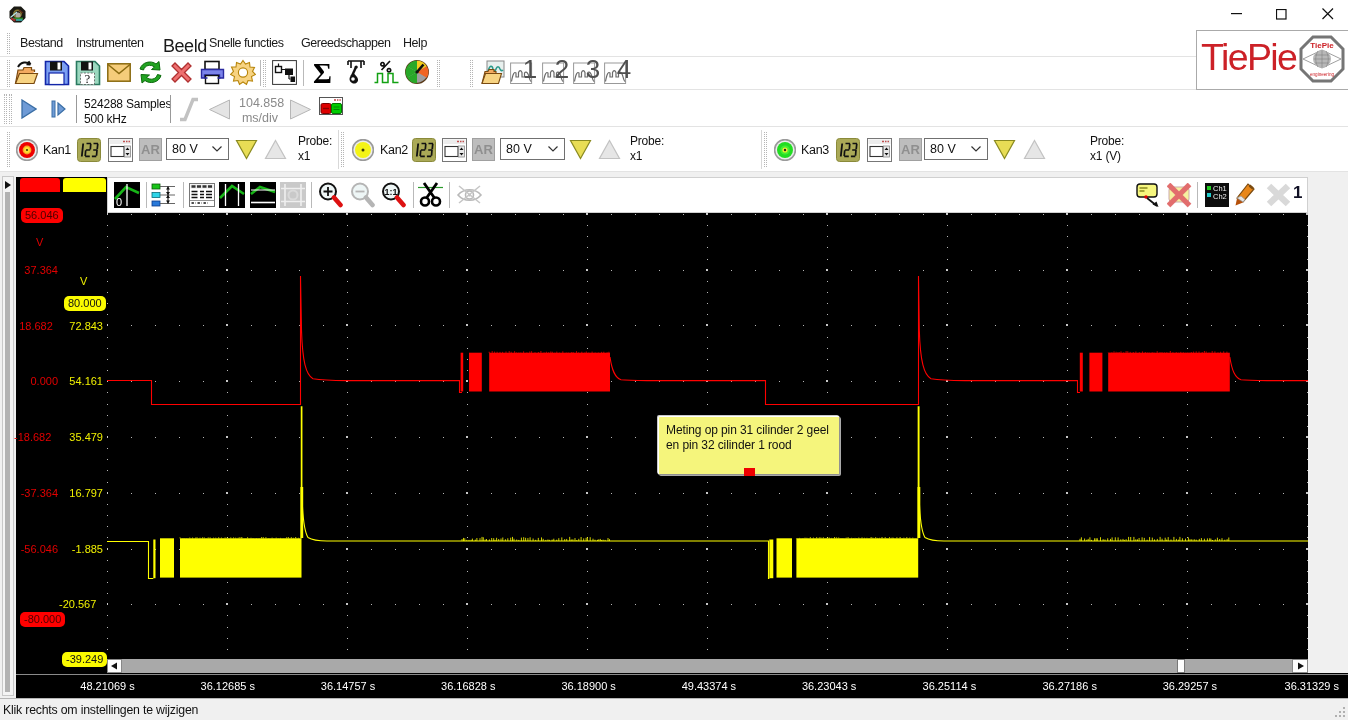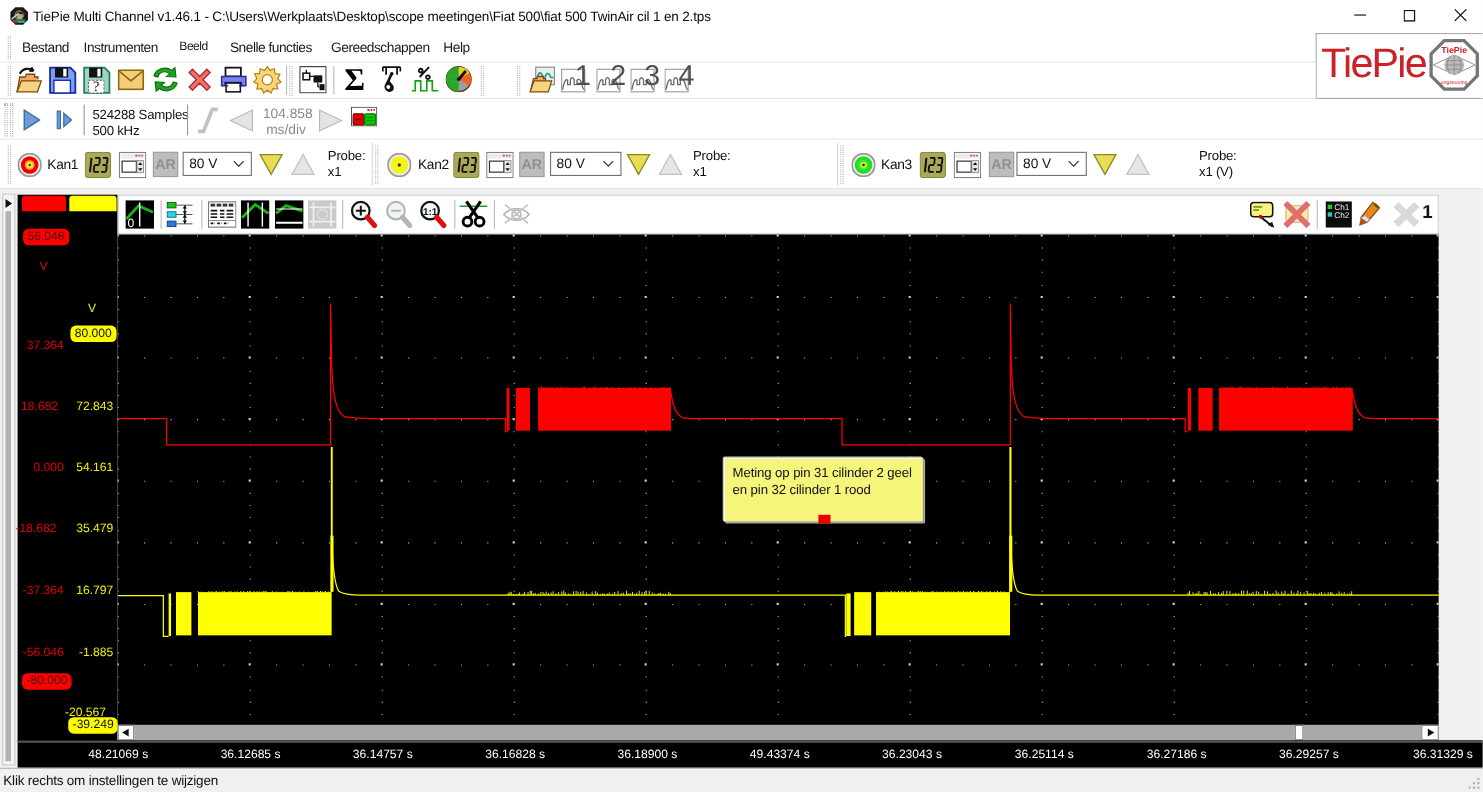--- a/index.html
+++ b/index.html
@@ -2,51 +2,50 @@
 <html><head><meta charset="utf-8">
 <style>
 html,body{margin:0;padding:0;width:1348px;height:720px;overflow:hidden;
  font-family:"Liberation Sans",sans-serif;background:#fff;}
 *{box-sizing:border-box;}
 .abs{position:absolute;}
 #app{position:relative;width:1348px;height:720px;}
 .grip{width:3px;border-left:1px dotted #b5b5b5;border-right:1px dotted #b5b5b5;}
 .sep{width:1px;background:#b9b9b9;}
 .pill{position:absolute;font-size:11px;border-radius:5px;padding:0 4px;line-height:15px;}
-.axnum{position:absolute;font-size:11px;line-height:12px;margin-top:44px;}
+.axnum{position:absolute;font-size:11px;line-height:12px;}
 .tlab{position:absolute;top:680px;font-size:11px;color:#fff;transform:translateX(-50%);}
 </style></head><body>
 <div id="app">
 
 <div class="abs" style="left:0;top:0;width:1348px;height:30px;background:#fff;"></div>
 <svg class="abs" style="left:9px;top:6px" width="17" height="17" viewBox="0 0 17 17">
  <polygon points="5,0.5 12,0.5 16.5,5 16.5,12 12,16.5 5,16.5 0.5,12 0.5,5" fill="#1a1a14"></polygon>
  <circle cx="8.5" cy="7.8" r="3.6" fill="none" stroke="#8a7a30" stroke-width="1.6"></circle>
  <circle cx="9" cy="9" r="2.6" fill="#b0a8a0"></circle>
  <path d="M1.5,11.5 L8,6" stroke="#b8e8e8" stroke-width="1.2" fill="none"></path>
  <path d="M4,12.5 H14" stroke="#2a8a2a" stroke-width="1.8" fill="none"></path>
  <path d="M7,14 H13.5" stroke="#40c8c8" stroke-width="1.4" fill="none"></path>
  <path d="M2,12.5 L6.5,14.5" stroke="#a03030" stroke-width="2.2" fill="none"></path>
  <path d="M10,4 L14,7" stroke="#5a2a1a" stroke-width="1.5" fill="none"></path>
 </svg>
-<div class="abs" style="left:30px;top:8px;font-size:12.3px;letter-spacing:-0.15px;color:#0a0a0a;">TiePie Multi Channel v1.46.1 - C:\Users\Werkplaats\Desktop\scope meetingen\Fiat 500\fiat 500 TwinAir cil 1 en 2.tps</div>
 <svg class="abs" style="left:1231px;top:13px" width="11" height="2">
       <rect width="11" height="1.2" fill="#111"></rect>
     </svg>
 <svg class="abs" style="left:1276px;top:9px" width="11" height="11">
       <rect x="0.5" y="0.5" width="9.5" height="9.5" fill="none" stroke="#111" stroke-width="1.2"></rect>
     </svg>
 <svg class="abs" style="left:1322px;top:8px" width="12" height="12">
       <path d="M0.5,0.5 L11,11 M11,0.5 L0.5,11" stroke="#111" stroke-width="1.2"></path>
     </svg>
 <div class="abs" style="left:0;top:30px;width:1348px;height:27px;background:#fff;border-bottom:1px solid #e3e3e3;"></div>
 <div class="abs grip" style="left:7px;top:33px;height:21px;"></div>
 <div class="abs" style="left:20px;top:36px;font-size:12.5px;letter-spacing:-0.45px;color:#1a1a1a;">Bestand</div>
 <div class="abs" style="left:76px;top:36px;font-size:12.5px;letter-spacing:-0.45px;color:#1a1a1a;">Instrumenten</div>
-<div class="abs" style="left:163px;top:36px;font-size:11px;letter-spacing:-0.45px;color:#1a1a1a;">Beeld</div>
+<div class="abs" style="left:163px;top:36px;font-size:18px;letter-spacing:-0.45px;color:#1a1a1a;">Beeld</div>
 <div class="abs" style="left:209px;top:36px;font-size:12.5px;letter-spacing:-0.45px;color:#1a1a1a;">Snelle functies</div>
 <div class="abs" style="left:301px;top:36px;font-size:12.5px;letter-spacing:-0.45px;color:#1a1a1a;">Gereedschappen</div>
 <div class="abs" style="left:403px;top:36px;font-size:12.5px;letter-spacing:-0.45px;color:#1a1a1a;">Help</div>
 
 <div class="abs" style="left:1196px;top:30px;width:152px;height:60px;background:#fff;border:1px solid #aaa;border-right:none;"></div>
 <div class="abs" style="left:1201px;top:34px;font-size:37.5px;line-height:47px;color:#cc2127;letter-spacing:-1.6px;">TiePie</div>
 <svg class="abs" style="left:1299px;top:35px" width="46" height="48" viewBox="0 0 46 48">
  <polygon points="14,2 32,2 44,14 44,34 32,46 14,46 2,34 2,14" fill="#fff" stroke="#757575" stroke-width="3"></polygon>
  <text x="23" y="13" font-size="8" font-weight="bold" fill="#cd2026" text-anchor="middle" font-family="Liberation Sans">TiePie</text>
  <path d="M4,24 L23,15 L42,24 L23,33 Z" fill="none" stroke="#888" stroke-width="0.8"></path>

